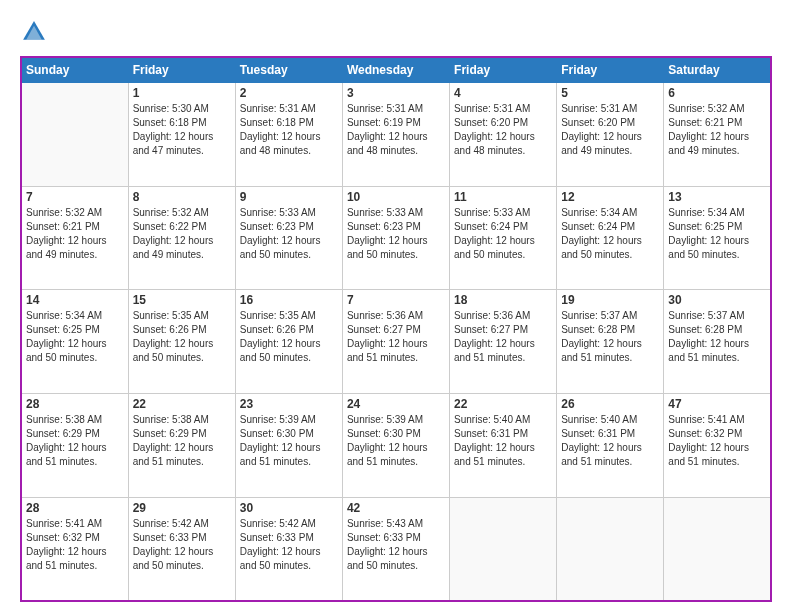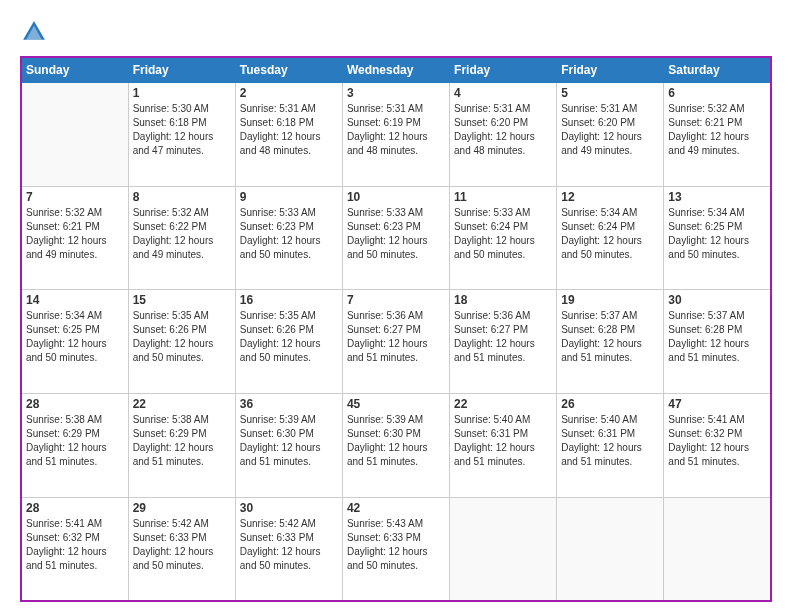--- a/index.html
+++ b/index.html
@@ -266,27 +266,27 @@
             Sunrise: 5:38 AM<br>Sunset: 6:29 PM<br>Daylight: 12 hours and 51 minutes.
           </div>
         </td>
           <td>
           <span class="day-num">22</span>
           <div class="cell-text">
             Sunrise: 5:38 AM<br>Sunset: 6:29 PM<br>Daylight: 12 hours and 51 minutes.
           </div>
         </td>
           <td>
-          <span class="day-num">36</span>
+          <span class="day-num">23</span>
           <div class="cell-text">
             Sunrise: 5:39 AM<br>Sunset: 6:30 PM<br>Daylight: 12 hours and 51 minutes.
           </div>
         </td>
           <td>
-          <span class="day-num">45</span>
+          <span class="day-num">24</span>
           <div class="cell-text">
             Sunrise: 5:39 AM<br>Sunset: 6:30 PM<br>Daylight: 12 hours and 51 minutes.
           </div>
         </td>
           <td>
           <span class="day-num">22</span>
           <div class="cell-text">
             Sunrise: 5:40 AM<br>Sunset: 6:31 PM<br>Daylight: 12 hours and 51 minutes.
           </div>
         </td>

